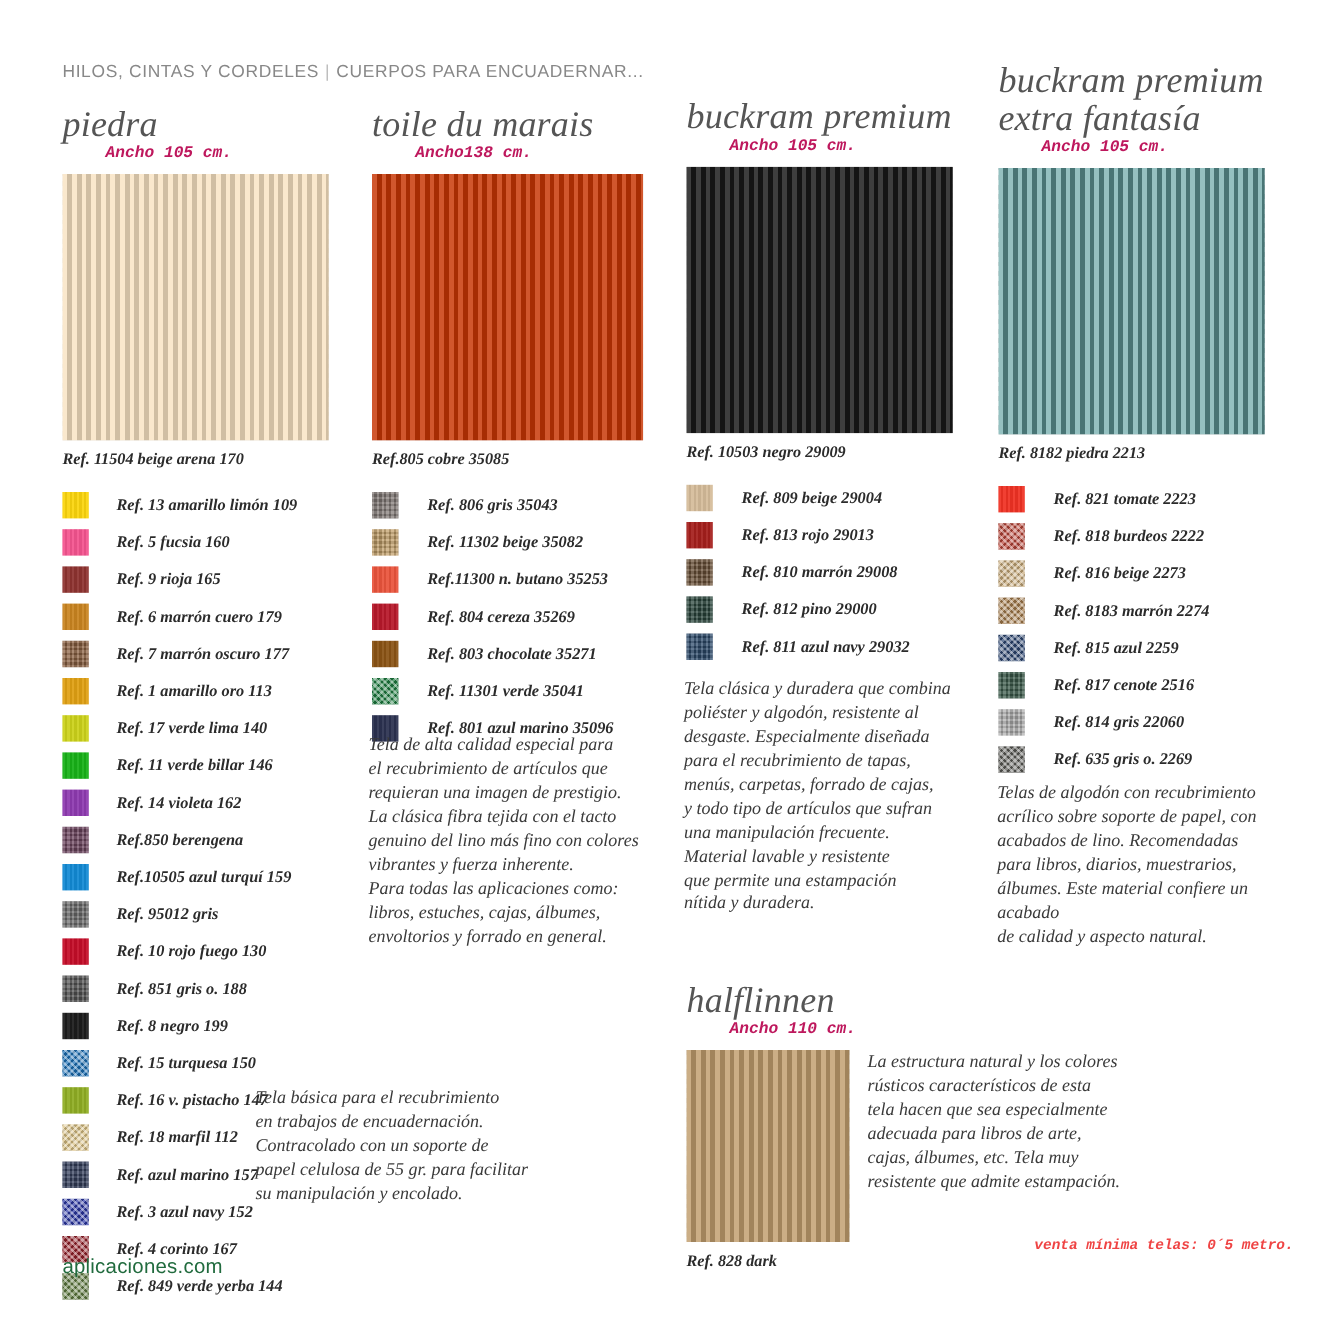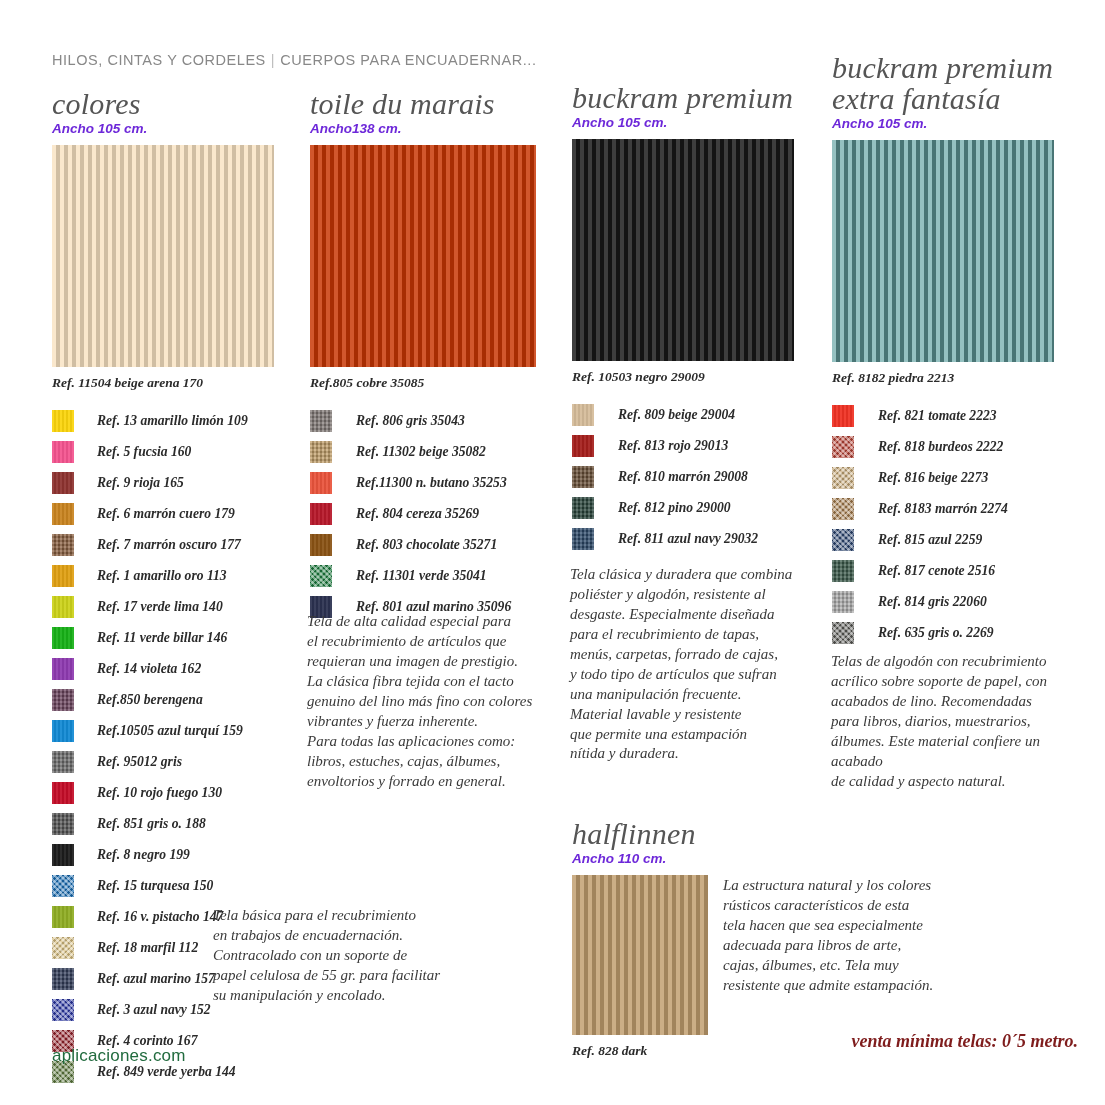--- a/index.html
+++ b/index.html
@@ -32,24 +32,25 @@
   .fam-title{
     font-family:"Liberation Serif", serif;
     font-style:italic;
     font-size:30px;
     color:#555555;
     line-height:1.04;
     letter-spacing:.2px;
     white-space:pre-line;
   }
   .fam-width{
-    font-family:Liberation Sans, sans-serif;
+    font-family:Liberation Mono, monospace;
     font-style:italic;font-weight:bold;
-    font-size:13.5px;color:#6d28d9;
+    font-size:13.5px;color:#be185d;
     margin-top:2px;
+    margin-left:36px;
   }
 
   
   .tile{
     width:222px;height:222px;
     margin-top:9px;
     position:relative;
     overflow:hidden;
   }
   .tile.t2{width:226px;}
@@ -106,37 +107,37 @@
   .half{position:absolute;left:572px;top:818px;width:430px;}
 
   
   .site{
     position:absolute;left:52px;top:1046px;
     font-family:"Liberation Sans", sans-serif;
     font-size:17px;color:#216b3e;letter-spacing:.2px;
   }
   .minsale{
     position:absolute;right:27px;top:1031px;
-    font-family:Liberation Serif, serif;
+    font-family:Liberation Mono, monospace;
     font-style:italic;font-weight:bold;
-    font-size:18px;color:#7f1d1d;
+    font-size:12px;color:#ef4444;
     white-space:nowrap;
   }
 </style>
 </head>
 <body>
 
 <div class="page">
 
   <div class="breadcrumb">
     <span>HILOS, CINTAS Y CORDELES</span><span class="sep">|</span><span>CUERPOS PARA ENCUADERNAR...</span>
   </div>
 
   <div class="col col1" style="top:88px;">
-    <div class="fam-title">colores</div>
+    <div class="fam-title">piedra</div>
     <div class="fam-width">Ancho 105 cm.</div>
     <div class="tile">
       <div class="weave" style="background: repeating-linear-gradient(90deg, rgb(250, 232, 205) 0px, rgb(250, 232, 205) 4px, rgb(208, 190, 163) 4px, rgb(208, 190, 163) 8px), repeating-linear-gradient(0deg, rgba(255, 255, 255, 0.3) 0px, rgba(255, 255, 255, 0.3) 4px, rgba(0, 0, 0, 0.22) 4px, rgba(0, 0, 0, 0.22) 8px) rgb(230, 212, 185); background-blend-mode: normal, overlay;"></div>
     </div>
     <div class="tile-ref">Ref. 11504 beige arena 170</div>
     <div class="swatches">
         <div class="sw-row">
           <span class="sw-chip" style="background: repeating-linear-gradient(90deg, rgba(255, 255, 255, 0.07) 0px, rgba(255, 255, 255, 0.07) 2px, rgba(0, 0, 0, 0.06) 2px, rgba(0, 0, 0, 0.06) 4px) rgb(251, 213, 13);"></span>
           <span class="sw-label">Ref. 13 amarillo limón 109</span>
         </div>

